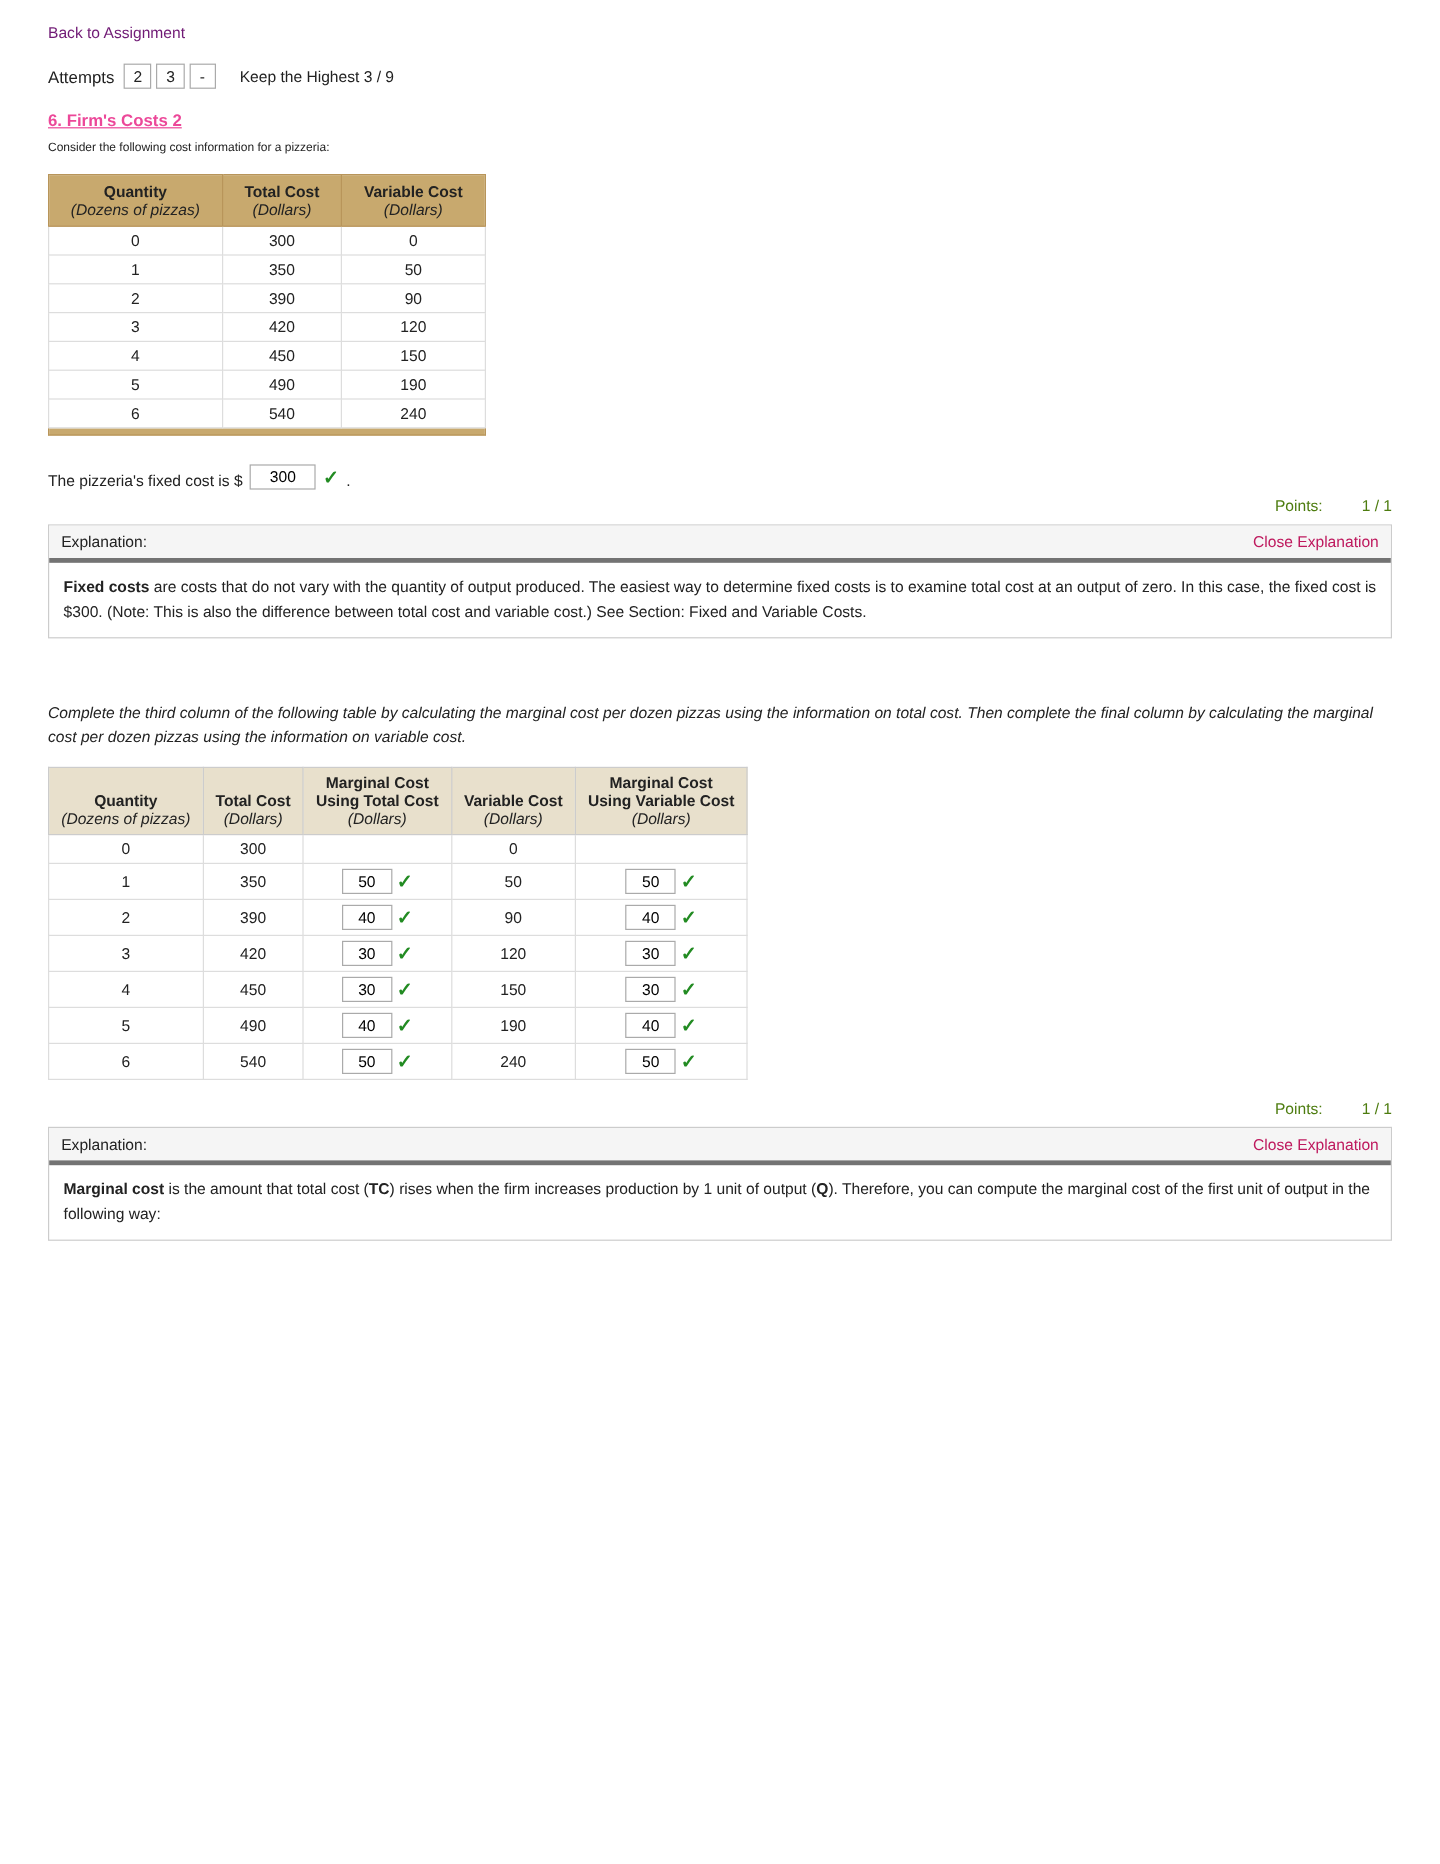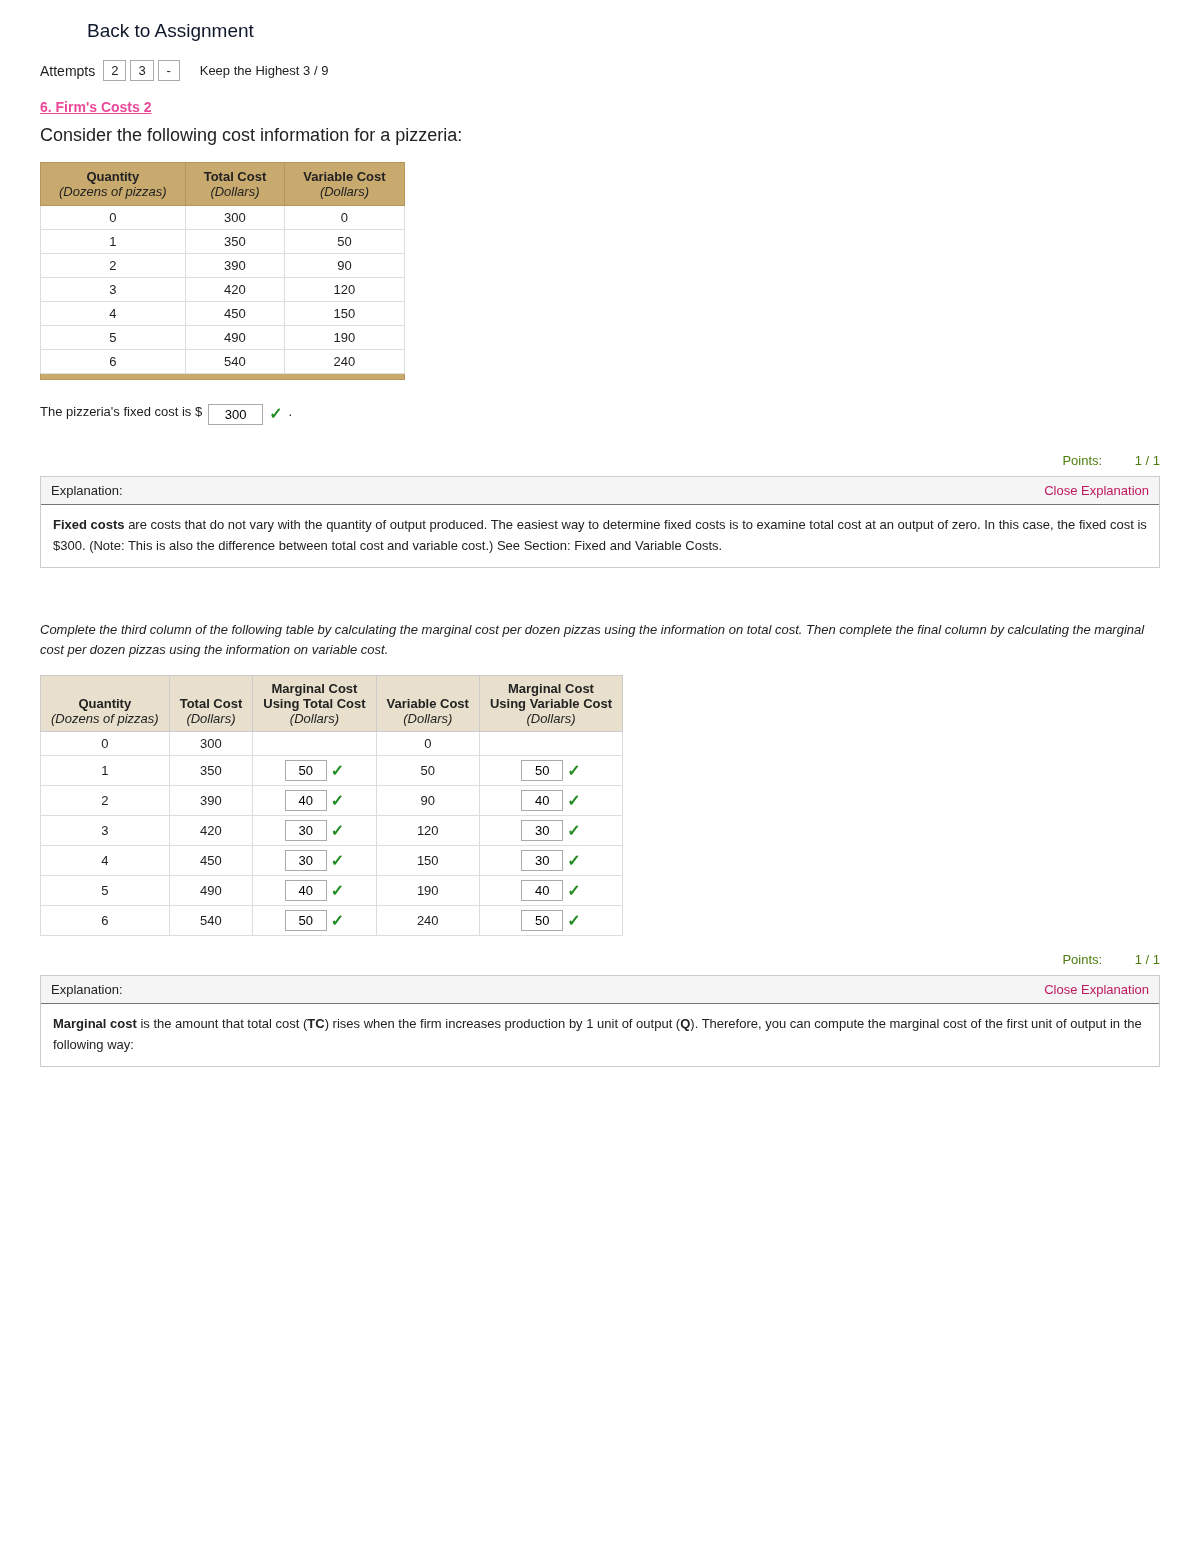--- a/index.html
+++ b/index.html
@@ -5,26 +5,25 @@
     * { box-sizing: border-box; margin: 0; padding: 0; }
     body {
       font-family: Arial, sans-serif;
       font-size: 13px;
       color: #222;
       background: #fff;
       padding: 20px 40px;
       max-width: 1200px;
     }
     a.back-link {
-      color: #0f172a;
+      color: #701a75;
       text-decoration: none;
-      font-size: 19px;
+      font-size: 13px;
       display: inline-block;
       margin-bottom: 18px;
-      margin-left: 47px;
     }
 
     .attempts-row {
       display: flex;
       align-items: center;
       gap: 4px;
       margin-bottom: 18px;
     }
     .attempts-label {
       font-size: 14px;
@@ -45,21 +44,21 @@
 
     .question-title {
       font-size: 14px;
       font-weight: bold;
       color: #1a6aad;
       margin-bottom: 10px;
     }
     .question-title a { color: #ec4899; text-decoration: underline; }
 
     .question-text {
-      font-size: 18px;
+      font-size: 10px;
       margin-bottom: 16px;
     }
 
     table.data-table {
       border-collapse: collapse;
       margin-bottom: 24px;
       font-size: 13px;
     }
     table.data-table thead tr {
       background: #c8a96e;
@@ -82,23 +81,23 @@
     table.data-table tfoot tr {
       background: #c8a96e;
     }
     table.data-table tfoot td {
       height: 6px;
       border: 1px solid #b8955a;
     }
 
     .fixed-cost-row {
       display: flex;
-      align-items: flex-start;
+      align-items: flex-end;
       gap: 6px;
-      margin-bottom: 28px;
+      margin-bottom: 6px;
       font-size: 13px;
     }
     .answer-box {
       border: 1px solid #aaa;
       padding: 2px 6px;
       font-size: 13px;
       width: 55px;
       text-align: center;
       background: #fff;
     }
@@ -117,21 +116,21 @@
 
     .explanation-section {
       border: 1px solid #ccc;
       margin-bottom: 24px;
     }
     .explanation-header {
       display: flex;
       justify-content: space-between;
       padding: 6px 10px;
       background: #f5f5f5;
-      border-bottom: 1px solid #737373;
+      border-bottom: 4px solid #737373;
       font-size: 13px;
     }
     .close-explanation {
       color: #be185d;
       cursor: pointer;
       text-decoration: none;
       font-size: 13px;
     }
     .explanation-body {
       padding: 10px 12px;

